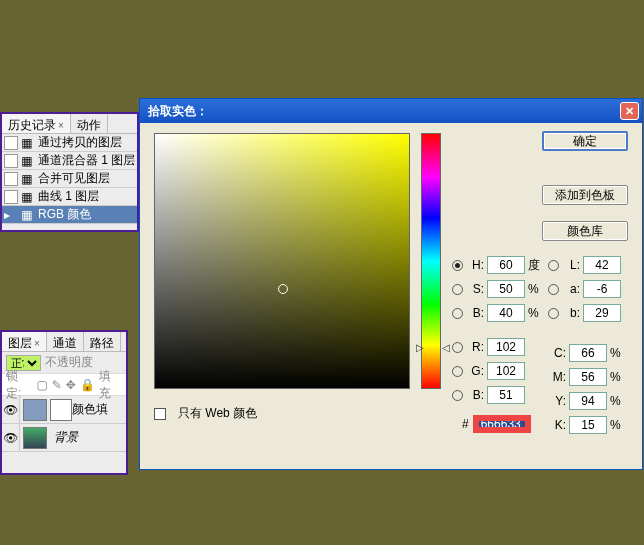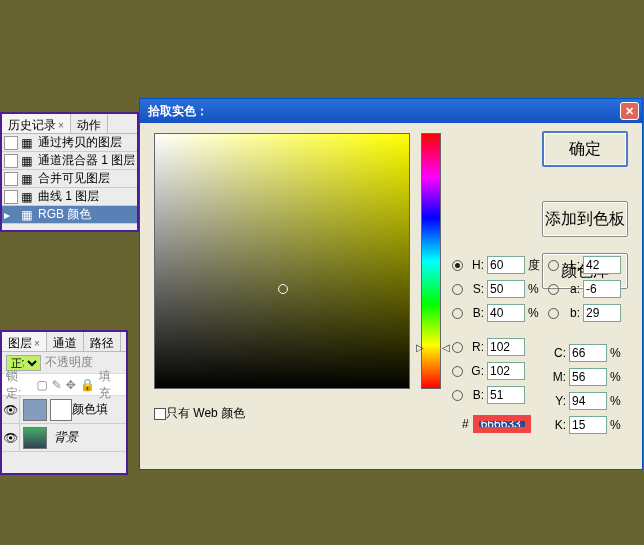--- a/index.html
+++ b/index.html
@@ -29,30 +29,30 @@
 .sv-area{position:absolute;left:14px;top:10px;width:256px;height:256px;background:linear-gradient(to top,#000,transparent),linear-gradient(to right,#fff,#ffff00);border:1px solid #666}
 .sv-cursor{position:absolute;width:10px;height:10px;border:1px solid #fff;border-radius:50%;left:123px;top:150px}
 .hue-strip{position:absolute;left:281px;top:10px;width:20px;height:256px;border:1px solid #666;background:linear-gradient(to bottom,#ff0000 0%,#ff00ff 17%,#0000ff 33%,#00ffff 50%,#00ff00 67%,#ffff00 83%,#ff0000 100%)}
 .hue-ptr{position:absolute;left:276px;top:219px;font-size:10px;color:#333}
 .hue-ptr2{position:absolute;left:302px;top:219px;font-size:10px;color:#333}
 .swatch-box{position:absolute;left:314px;top:20px;width:56px;text-align:center}
 .swatch{width:56px;height:56px;border:1px solid #666}
 .sw-new{height:28px;background:#666633}
 .sw-cur{height:28px;background:#849cbd}
 .btns{position:absolute;right:14px;top:8px;display:flex;flex-direction:column;gap:6px}
-.wbtn{width:86px;height:36px;background:#ece9d8;border:1px solid #888;border-radius:2px;font-size:16px;cursor:default;box-shadow:0 0 0 1px #fff inset}
+.wbtn{width:86px;height:20px;background:#ece9d8;border:1px solid #888;border-radius:2px;font-size:12px;cursor:default;box-shadow:0 0 0 1px #fff inset}
 .wbtn.primary{border:2px solid #4a7ac9}
 .fields{position:absolute;left:312px;top:130px;width:180px}
 .frow{display:flex;align-items:center;height:24px;gap:3px}
 .radio{width:11px;height:11px;border:1px solid #555;border-radius:50%;display:inline-block;position:relative}
 .radio.checked::after{content:"";position:absolute;left:2px;top:2px;width:5px;height:5px;background:#222;border-radius:50%}
 .flabel{width:18px;text-align:right}
-.finput{width:38px;height:18px;border:1px solid #7a9;background:#fff;padding:0 2px;text-align:left}
+.finput{width:38px;height:18px;border:1px solid #7a9;background:#fff;padding:0 2px;text-align:center}
 .funit{width:14px}
-.web-row{position:absolute;left:14px;top:282px;display:flex;align-items:center;gap:0}
+.web-row{position:absolute;left:14px;top:282px;display:flex;align-items:center;gap:12px}
 .cb{width:12px;height:12px;border:1px solid #555;background:#fff}
 .hex-row{position:absolute;left:322px;top:292px;display:flex;align-items:center;gap:4px}
 .hex-input{width:58px;height:18px;border:6px solid #ef4444;background:#2a4b8d;color:#ffffff;padding:0 2px}
 .lab-fields{position:absolute;left:408px;top:130px}
 .cmyk-fields{position:absolute;left:408px;top:218px}
 </style>
 </head>
 <body>
 
 <div class="panel history-panel">

